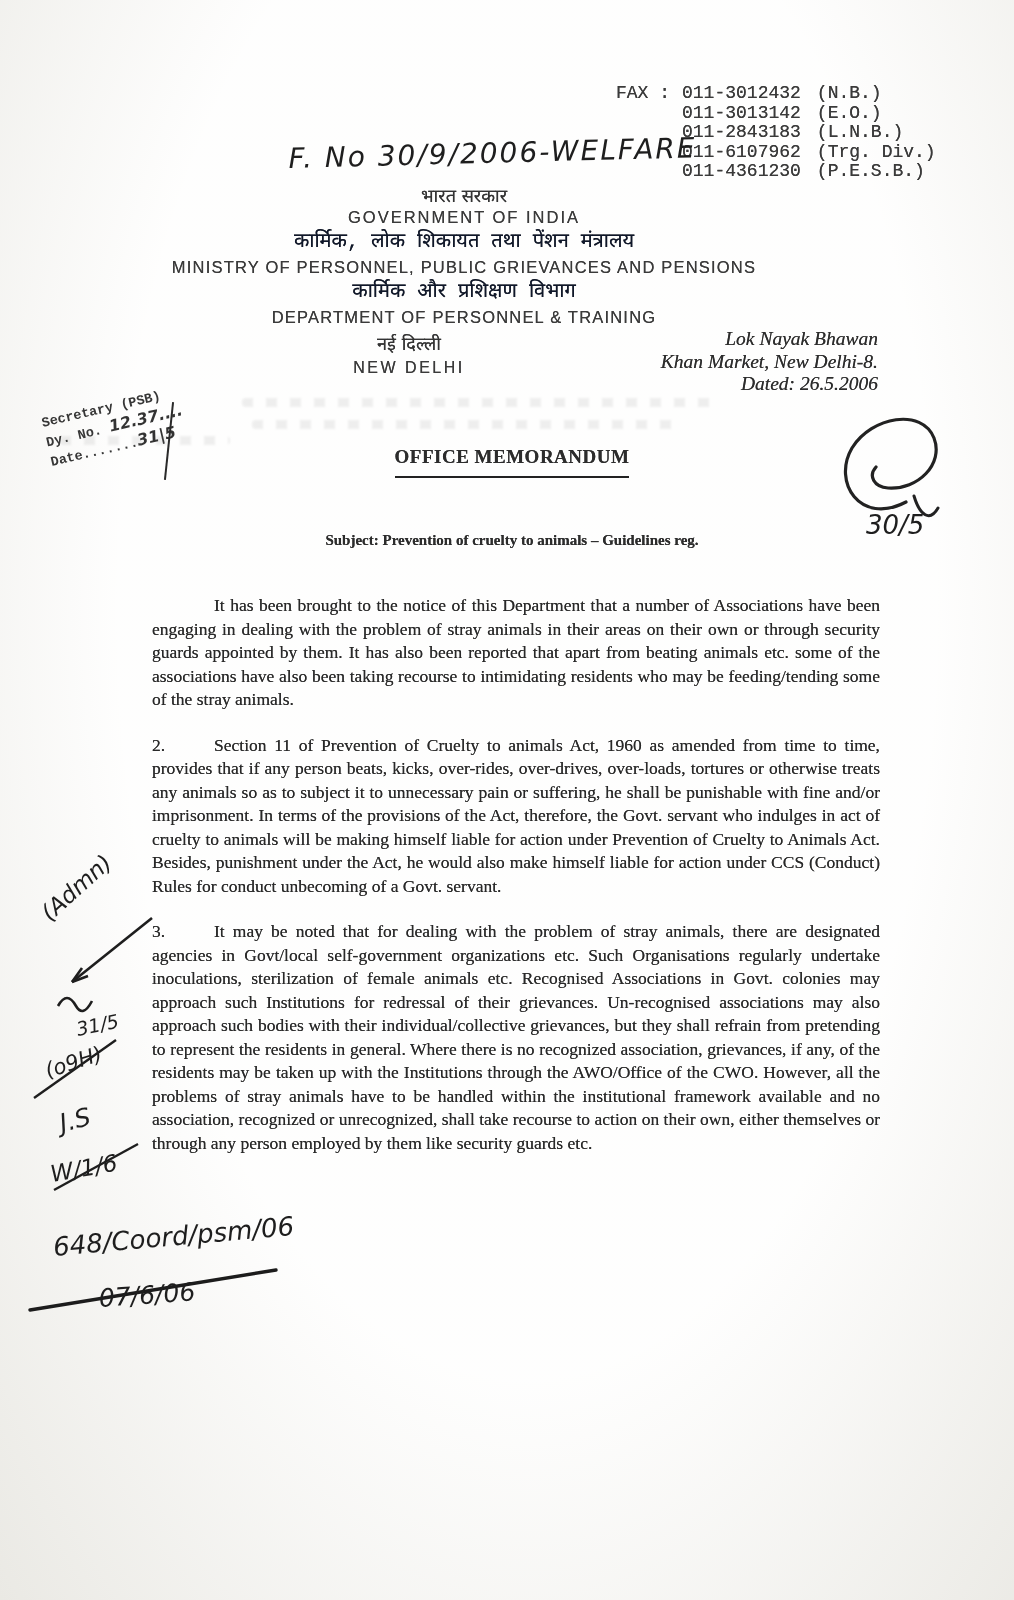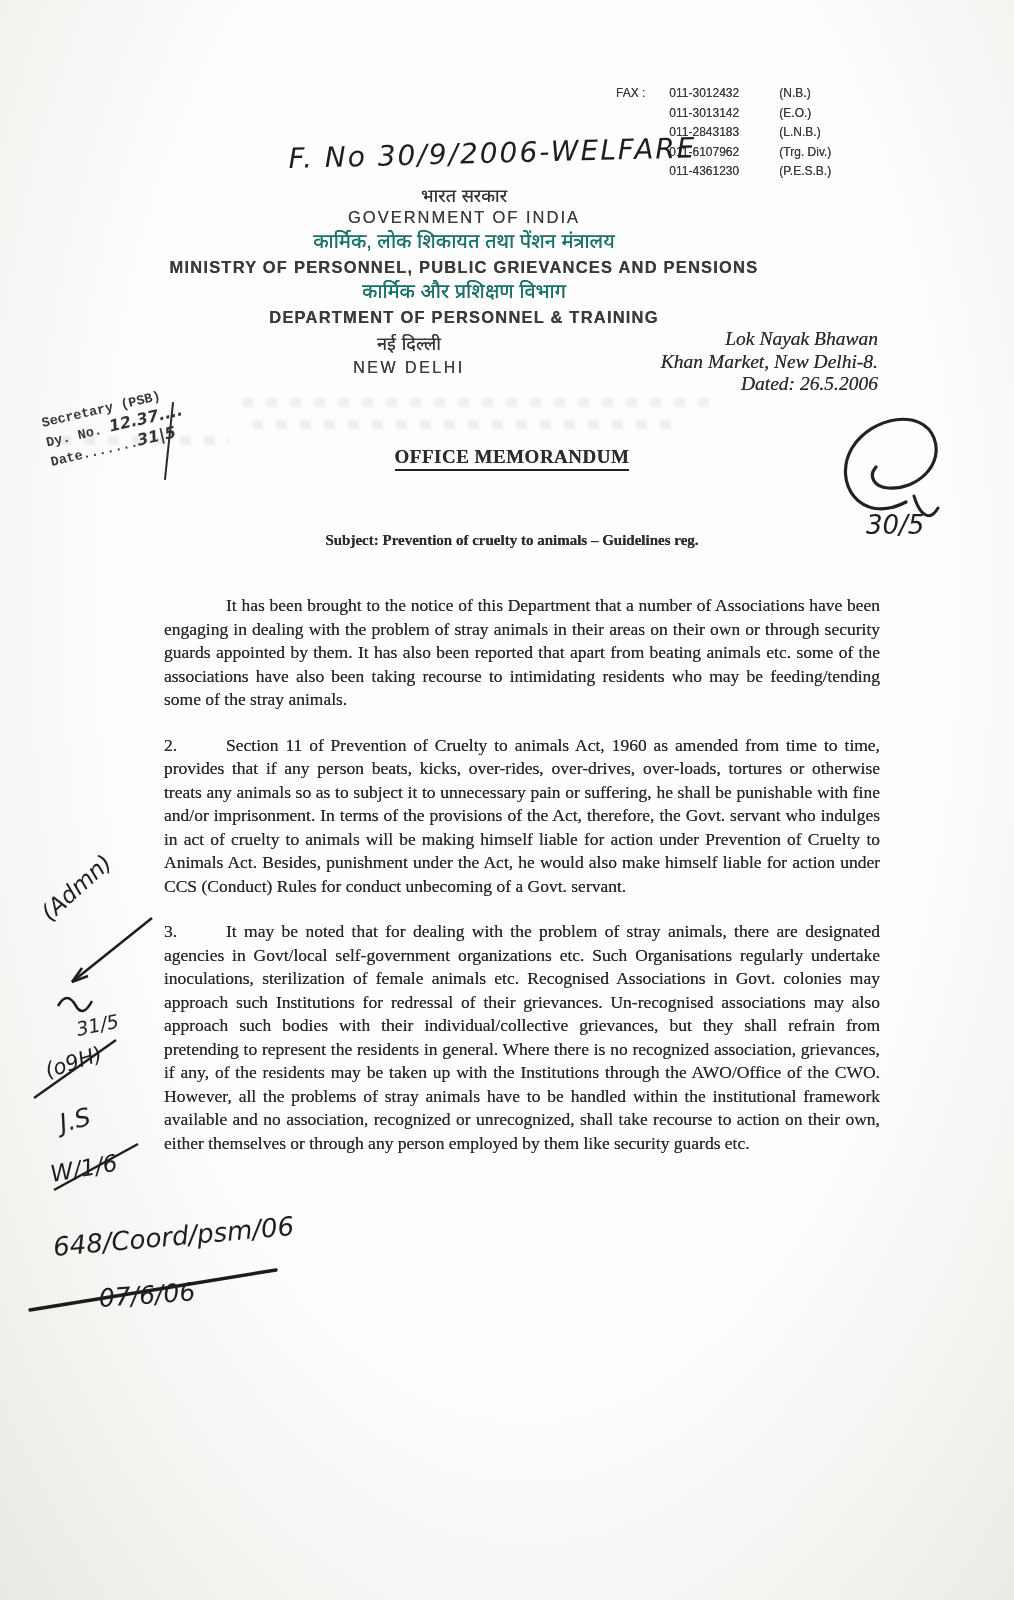--- a/index.html
+++ b/index.html
@@ -17,46 +17,46 @@
   .sans{font-family:"Liberation Sans", sans-serif;color:#3a3a3a;}
   
   .mono{font-family:"Liberation Mono", monospace;}
   
   .hand{
     font-family:"DejaVu Sans", sans-serif;
     font-style:italic;color:#1e1e1e;
     transform-origin:left top;
   }
   
-  .fax{top:84px;left:616px;font-size:12px;line-height:19.5px;display:flex;gap:24px;}
+  .fax{top:84px;left:616px;font-size:18px;line-height:19.5px;display:flex;gap:12px;font-family:Liberation Mono, monospace;}
   .fax .num{display:inline-block;min-width:94px;}
   .fax .unit{margin-left:16px;}
   
   .letterhead{top:185px;left:60px;width:808px;text-align:center;}
   .letterhead div{margin:0 auto;}
   .lh-hi-sm{font-size:18px;line-height:22px;font-family:"DejaVu Sans",sans-serif;color:#333;}
   .lh-en-sm{font-size:16.5px;line-height:20px;letter-spacing:2px;}
-  .lh-hi-lg{font-size:20px;line-height:25px;font-family:Liberation Sans, sans-serif;color:#0f766e;margin-top:2px !important;text-align:center;}
-  .lh-en-lg{font-size:16.5px;line-height:20px;letter-spacing:1.2px;margin-top:3px !important;font-weight:bold;}
+  .lh-hi-lg{font-size:20px;line-height:25px;font-family:Liberation Mono, monospace;color:#0f172a;margin-top:2px !important;text-align:center;}
+  .lh-en-lg{font-size:16.5px;line-height:20px;letter-spacing:1.2px;margin-top:3px !important;}
   .lh-city-hi{font-size:18px;line-height:22px;font-family:"DejaVu Sans",sans-serif;color:#333;margin-top:6px !important;}
   .lh-city-en{font-size:16px;line-height:20px;letter-spacing:2.5px;margin-top:3px !important;}
   
   .addr{top:328px;left:560px;width:318px;text-align:right;font-size:19.5px;line-height:22.5px;font-style:italic;}
   
   .stamp{top:392px;left:44px;width:200px;transform:rotate(-13deg);opacity:.9;font-size:13.5px;line-height:18px;font-weight:bold;color:#222;}
   .stamp .hand{font-size:16px;font-weight:bold;font-style:italic;}
   .stamp-stroke{top:402px;left:168px;width:2px;height:78px;background:#2a2a2a;transform:rotate(6deg);}
   
   .om-title-wrap{top:446px;left:132px;width:760px;text-align:center;}
-  .om-title{display:inline-block;font-size:19px;font-weight:bold;letter-spacing:.5px;border-bottom:2.5px solid #222;padding-bottom:1px;}
+  .om-title{display:inline-block;font-size:19px;font-weight:bold;letter-spacing:.5px;border-bottom:2.5px solid #222;padding-bottom:8px;}
   
   .subject{top:532px;left:132px;width:760px;text-align:center;font-size:15px;font-weight:bold;}
   
   .body-text{top:594px;left:152px;width:728px;font-size:17.5px;line-height:23.5px;text-align:justify;color:#292929;}
-  .body-text p{margin:0 0 22px 12px;}
+  .body-text p{margin:0 0 22px 0;}
   .para-num{display:inline-block;width:62px;}
   
   .smudge{height:9px;border-radius:4px;opacity:.5;filter:blur(1px);
     background:repeating-linear-gradient(90deg, rgba(110,110,110,.22) 0 11px, rgba(110,110,110,0) 11px 24px);}
   
   .foot-diary{top:1232px;left:52px;font-size:26px;transform:rotate(-5deg);}
   .foot-date{top:1284px;left:98px;font-size:25px;transform:rotate(-4deg);}
   svg text{font-family:"DejaVu Sans",sans-serif;font-style:italic;fill:#1e1e1e;}
 </style>
 </head>

